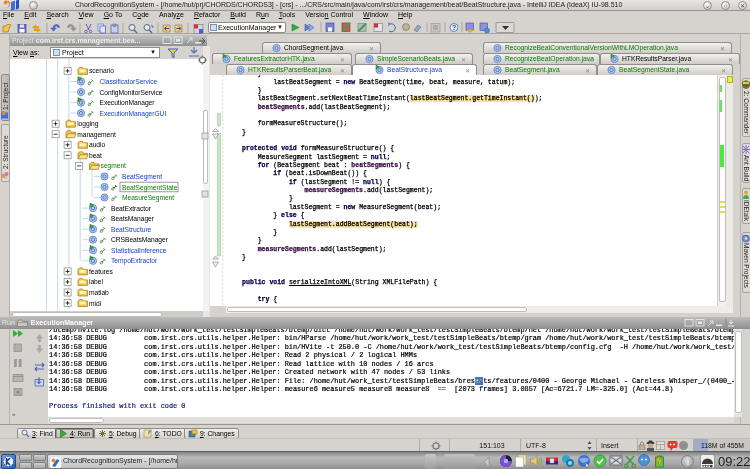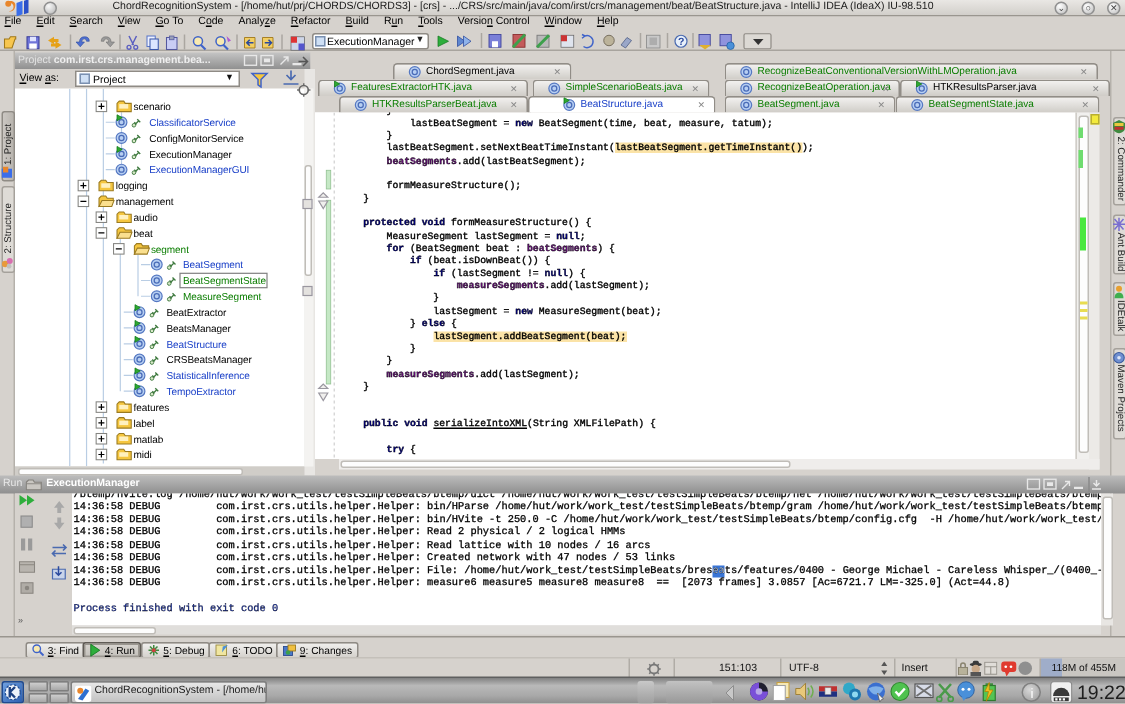--- a/index.html
+++ b/index.html
@@ -764,14 +764,14 @@
       <div style="position:absolute;left:5px;top:1px;font-size:9px;color:#fff;">i</div>
     </div>
 <svg width="15" height="15" style="position:absolute;left:700px;top:2px;">
       <rect x="0.5" y="0.5" width="14" height="14" rx="2" fill="#f0f0f0" stroke="#888" stroke-width="0.8"></rect>
       <path d="M2 10 a5.5 5.5 0 0 1 11 0 z" fill="#3a3a3a"></path>
       <rect x="2.5" y="11" width="10" height="2.5" fill="#3a3a3a"></rect>
       <rect x="3.5" y="11.5" width="1.5" height="1.5" fill="#fff"></rect>
       <rect x="6" y="11.5" width="1.5" height="1.5" fill="#fff"></rect>
       <rect x="8.5" y="11.5" width="1.5" height="1.5" fill="#fff"></rect>
     </svg>
-<span style="position:absolute;left:718px;top:2px;font-size:13px;color:#1f1f1f;font-family:'Liberation Sans',sans-serif;">19:22</span>
+<span style="position:absolute;left:718px;top:2px;font-size:13px;color:#1f1f1f;font-family:'Liberation Sans',sans-serif;">09:22</span>
   </div>
 
 </body></html>

